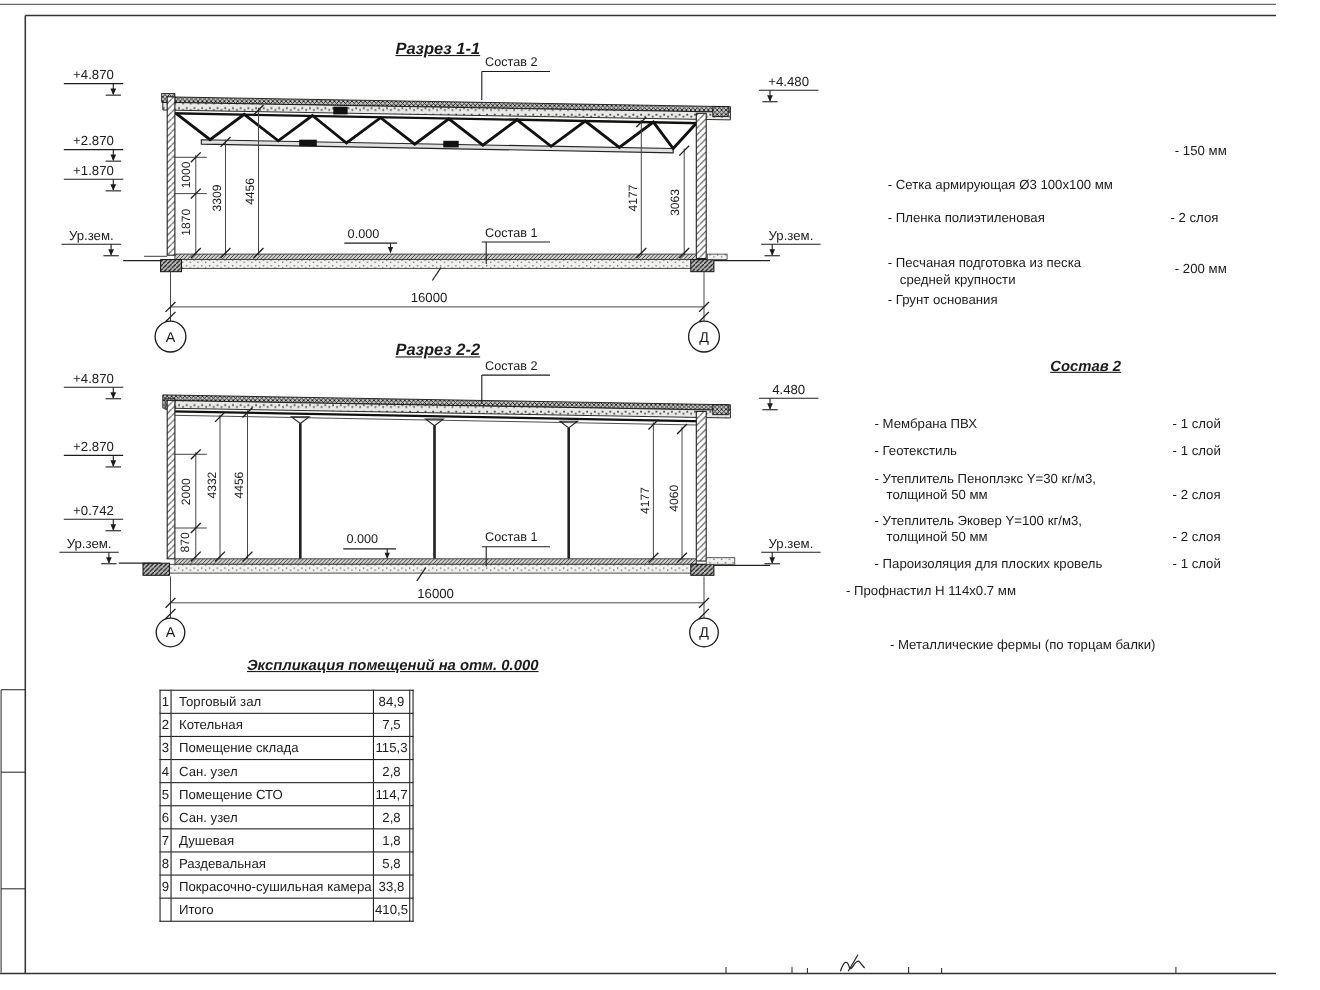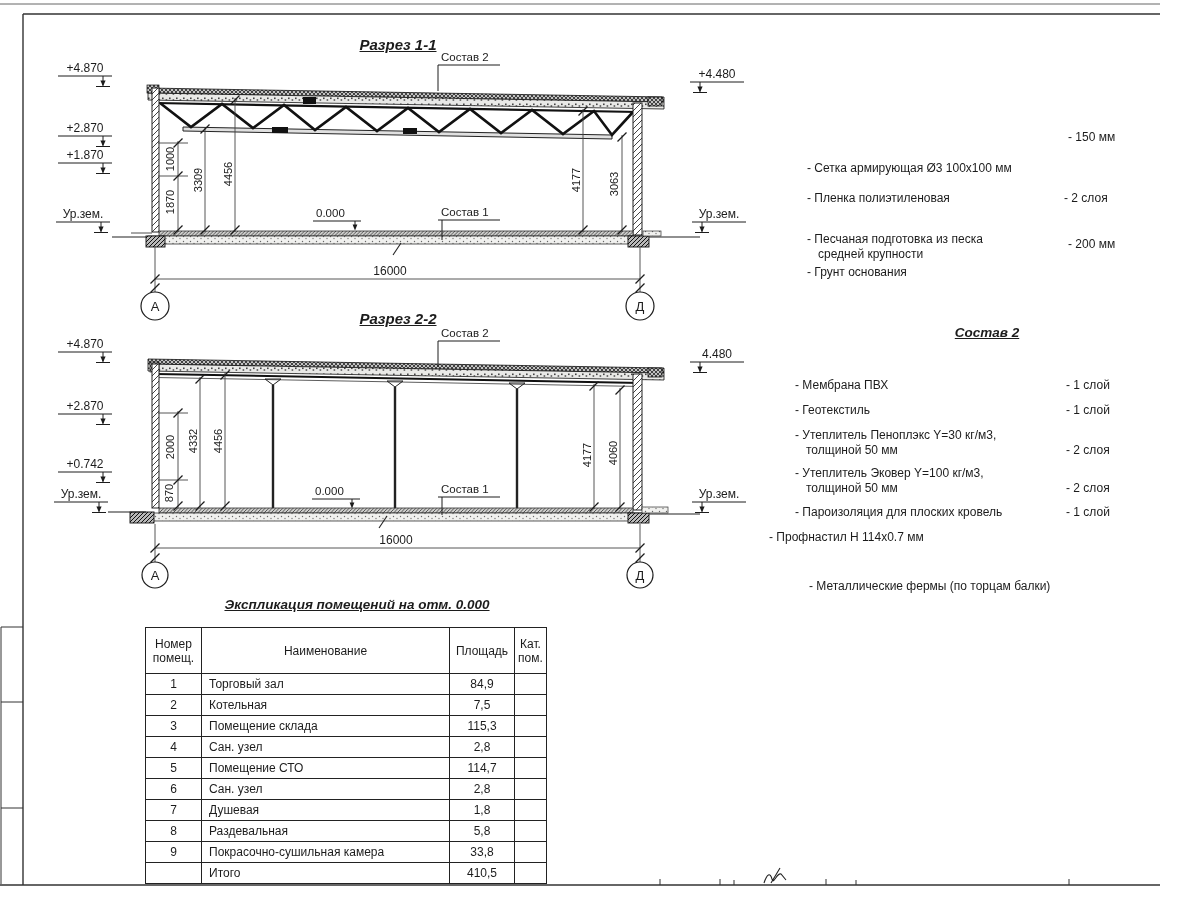--- a/index.html
+++ b/index.html
@@ -328,28 +328,20 @@
 толщиной 50 мм</div>
 <div class="t val" style="left:1066px;top:481px;">- 2 слоя</div>
 <div class="t item" style="left:795px;top:505px;">- Пароизоляция для плоских кровель</div>
 <div class="t val" style="left:1066px;top:505px;">- 1 слой</div>
 <div class="t item" style="left:769px;top:530px;">- Профнастил Н 114х0.7 мм</div>
 <div class="t item" style="left:795px;top:579px;margin-left:14px;">- Металлические фермы (по торцам балки)</div>
 
 <div class="t hd" style="left:357px;top:597px;">Экспликация помещений на отм. 0.000</div>
 <table class="spec">
   <tbody>
-        <tr style="height:46px;">
-    <th style="width:53px;" class="c">Номер
-помещ.</th>
-    <th style="width:245px;" class="c">Наименование</th>
-    <th style="width:62px;" class="c">Площадь</th>
-    <th style="width:29px;" class="c">Кат.
-пом.</th>
-  </tr>
   <tr style="height:21px;">
           <td class="c">1</td>
           <td class="l">Торговый зал</td>
           <td class="c">84,9</td>
           <td></td>
         </tr>
   <tr style="height:21px;">
           <td class="c">2</td>
           <td class="l">Котельная</td>
           <td class="c">7,5</td>

